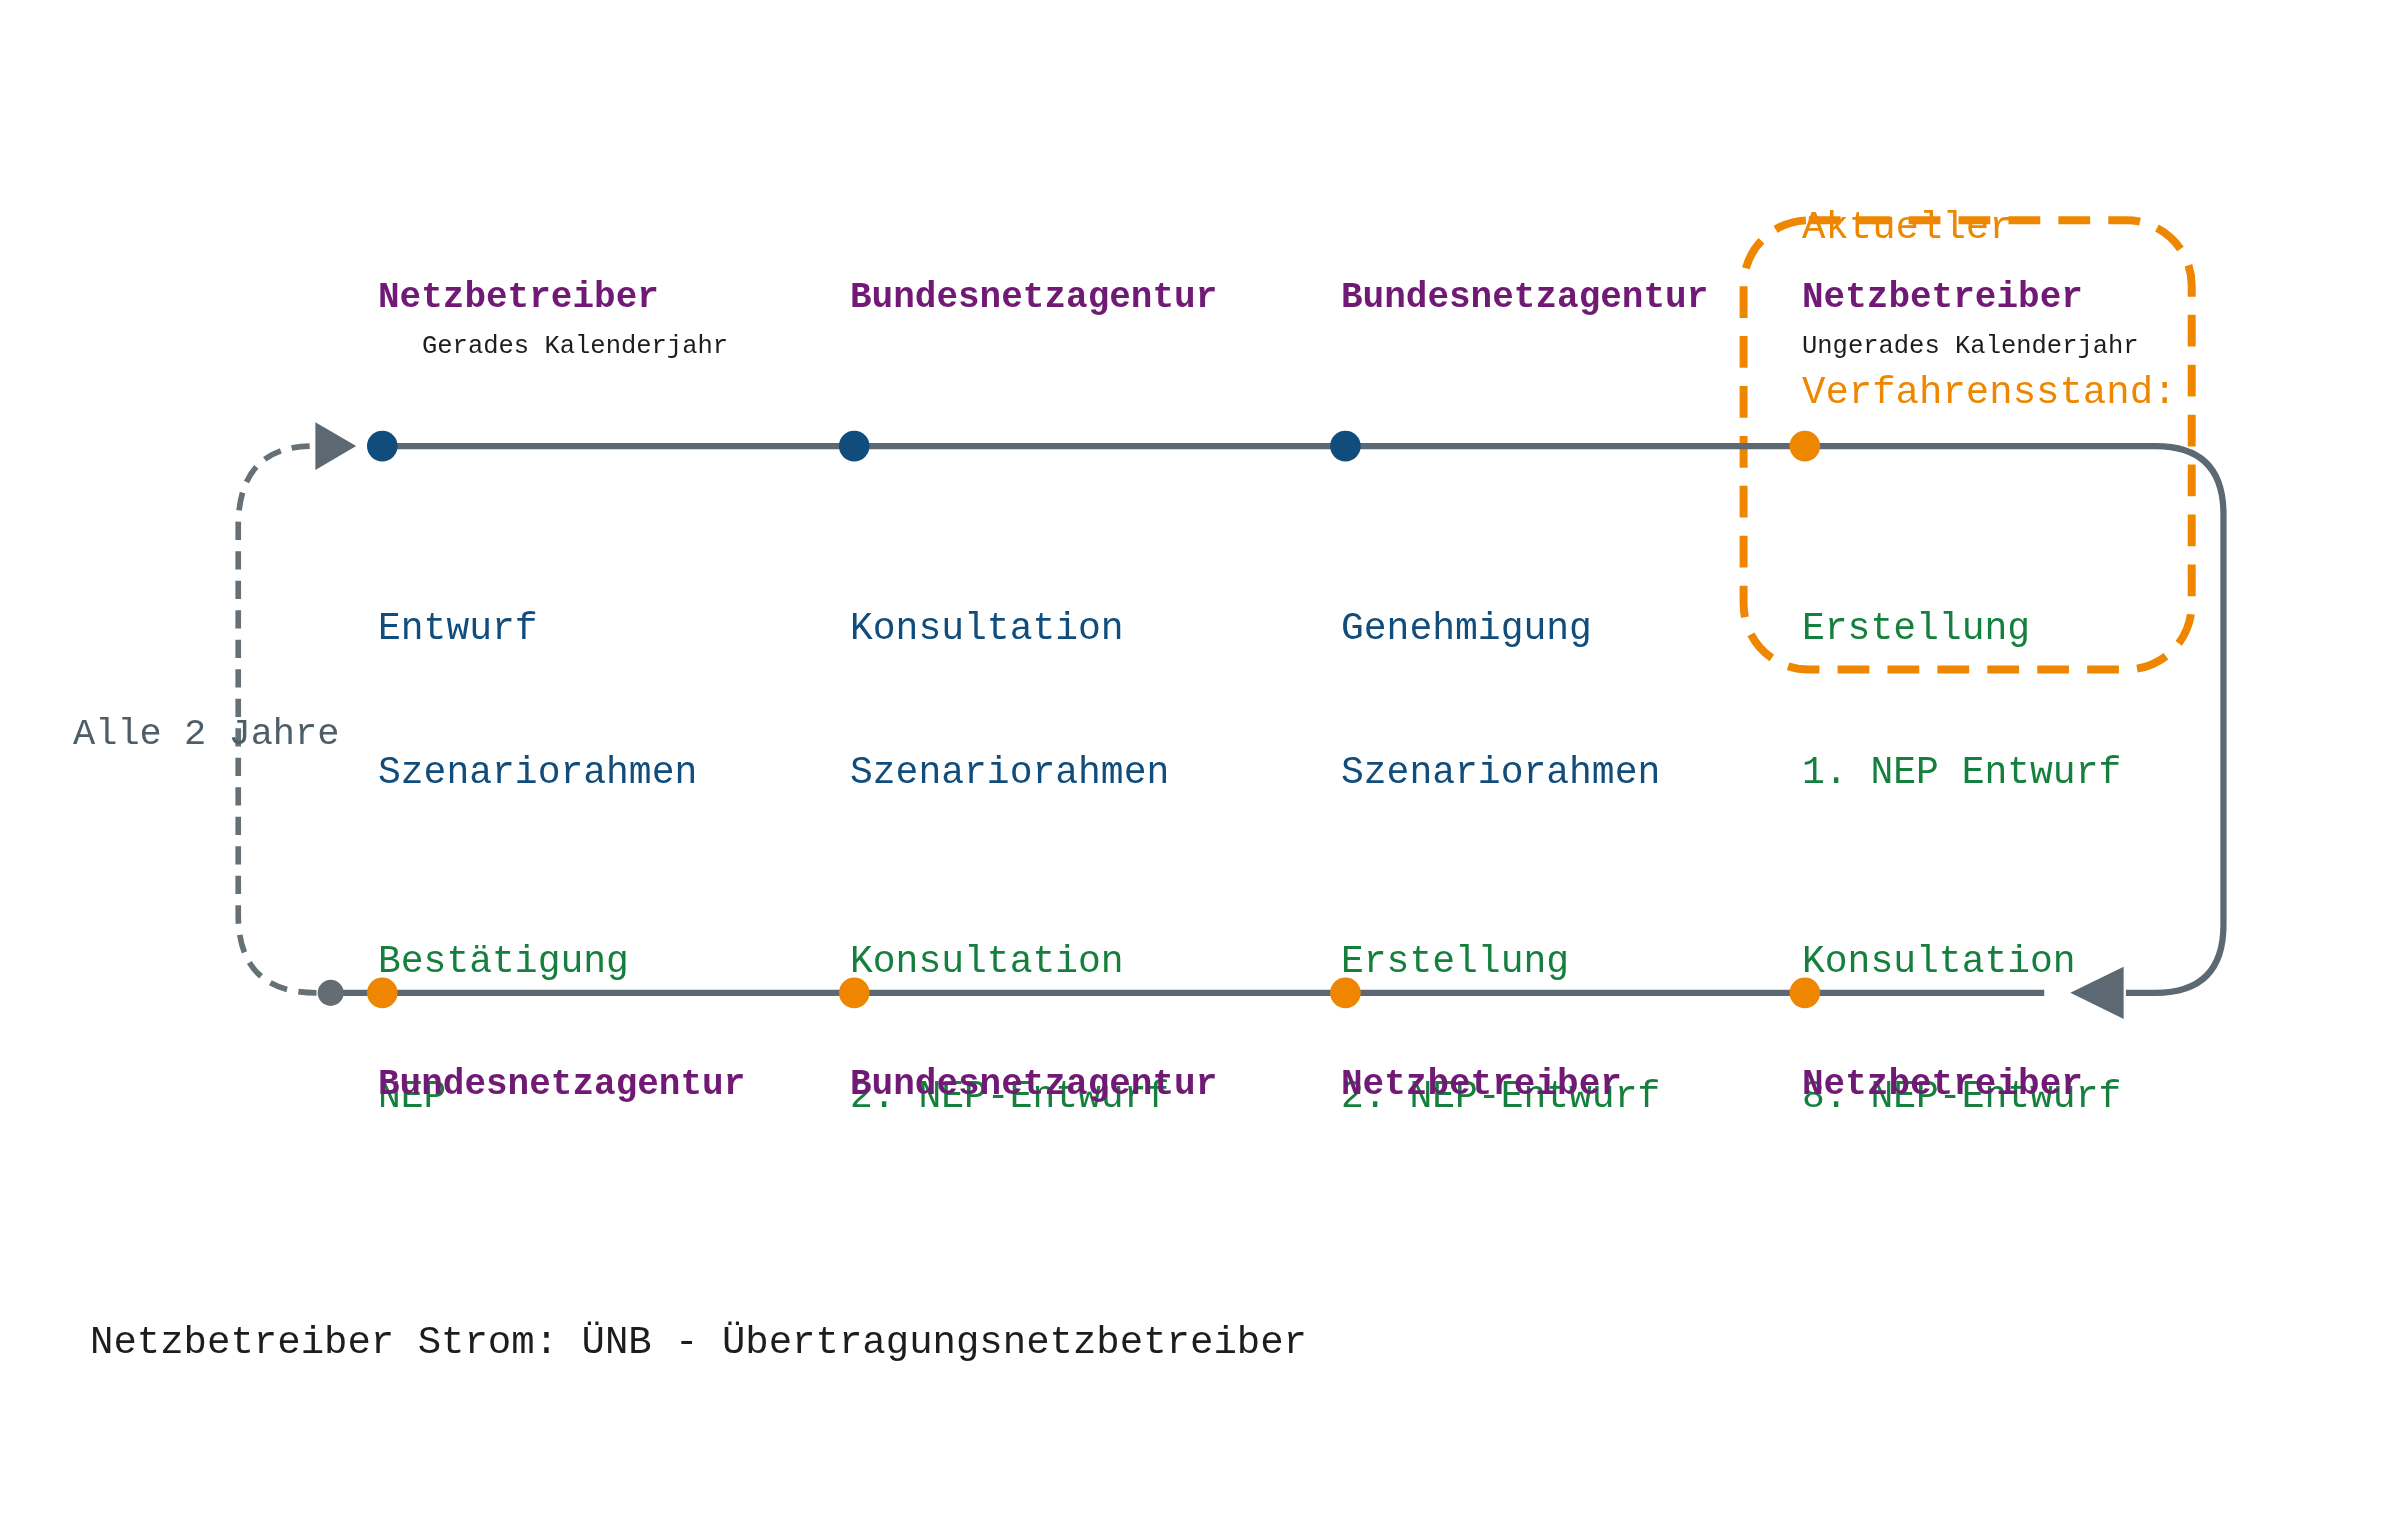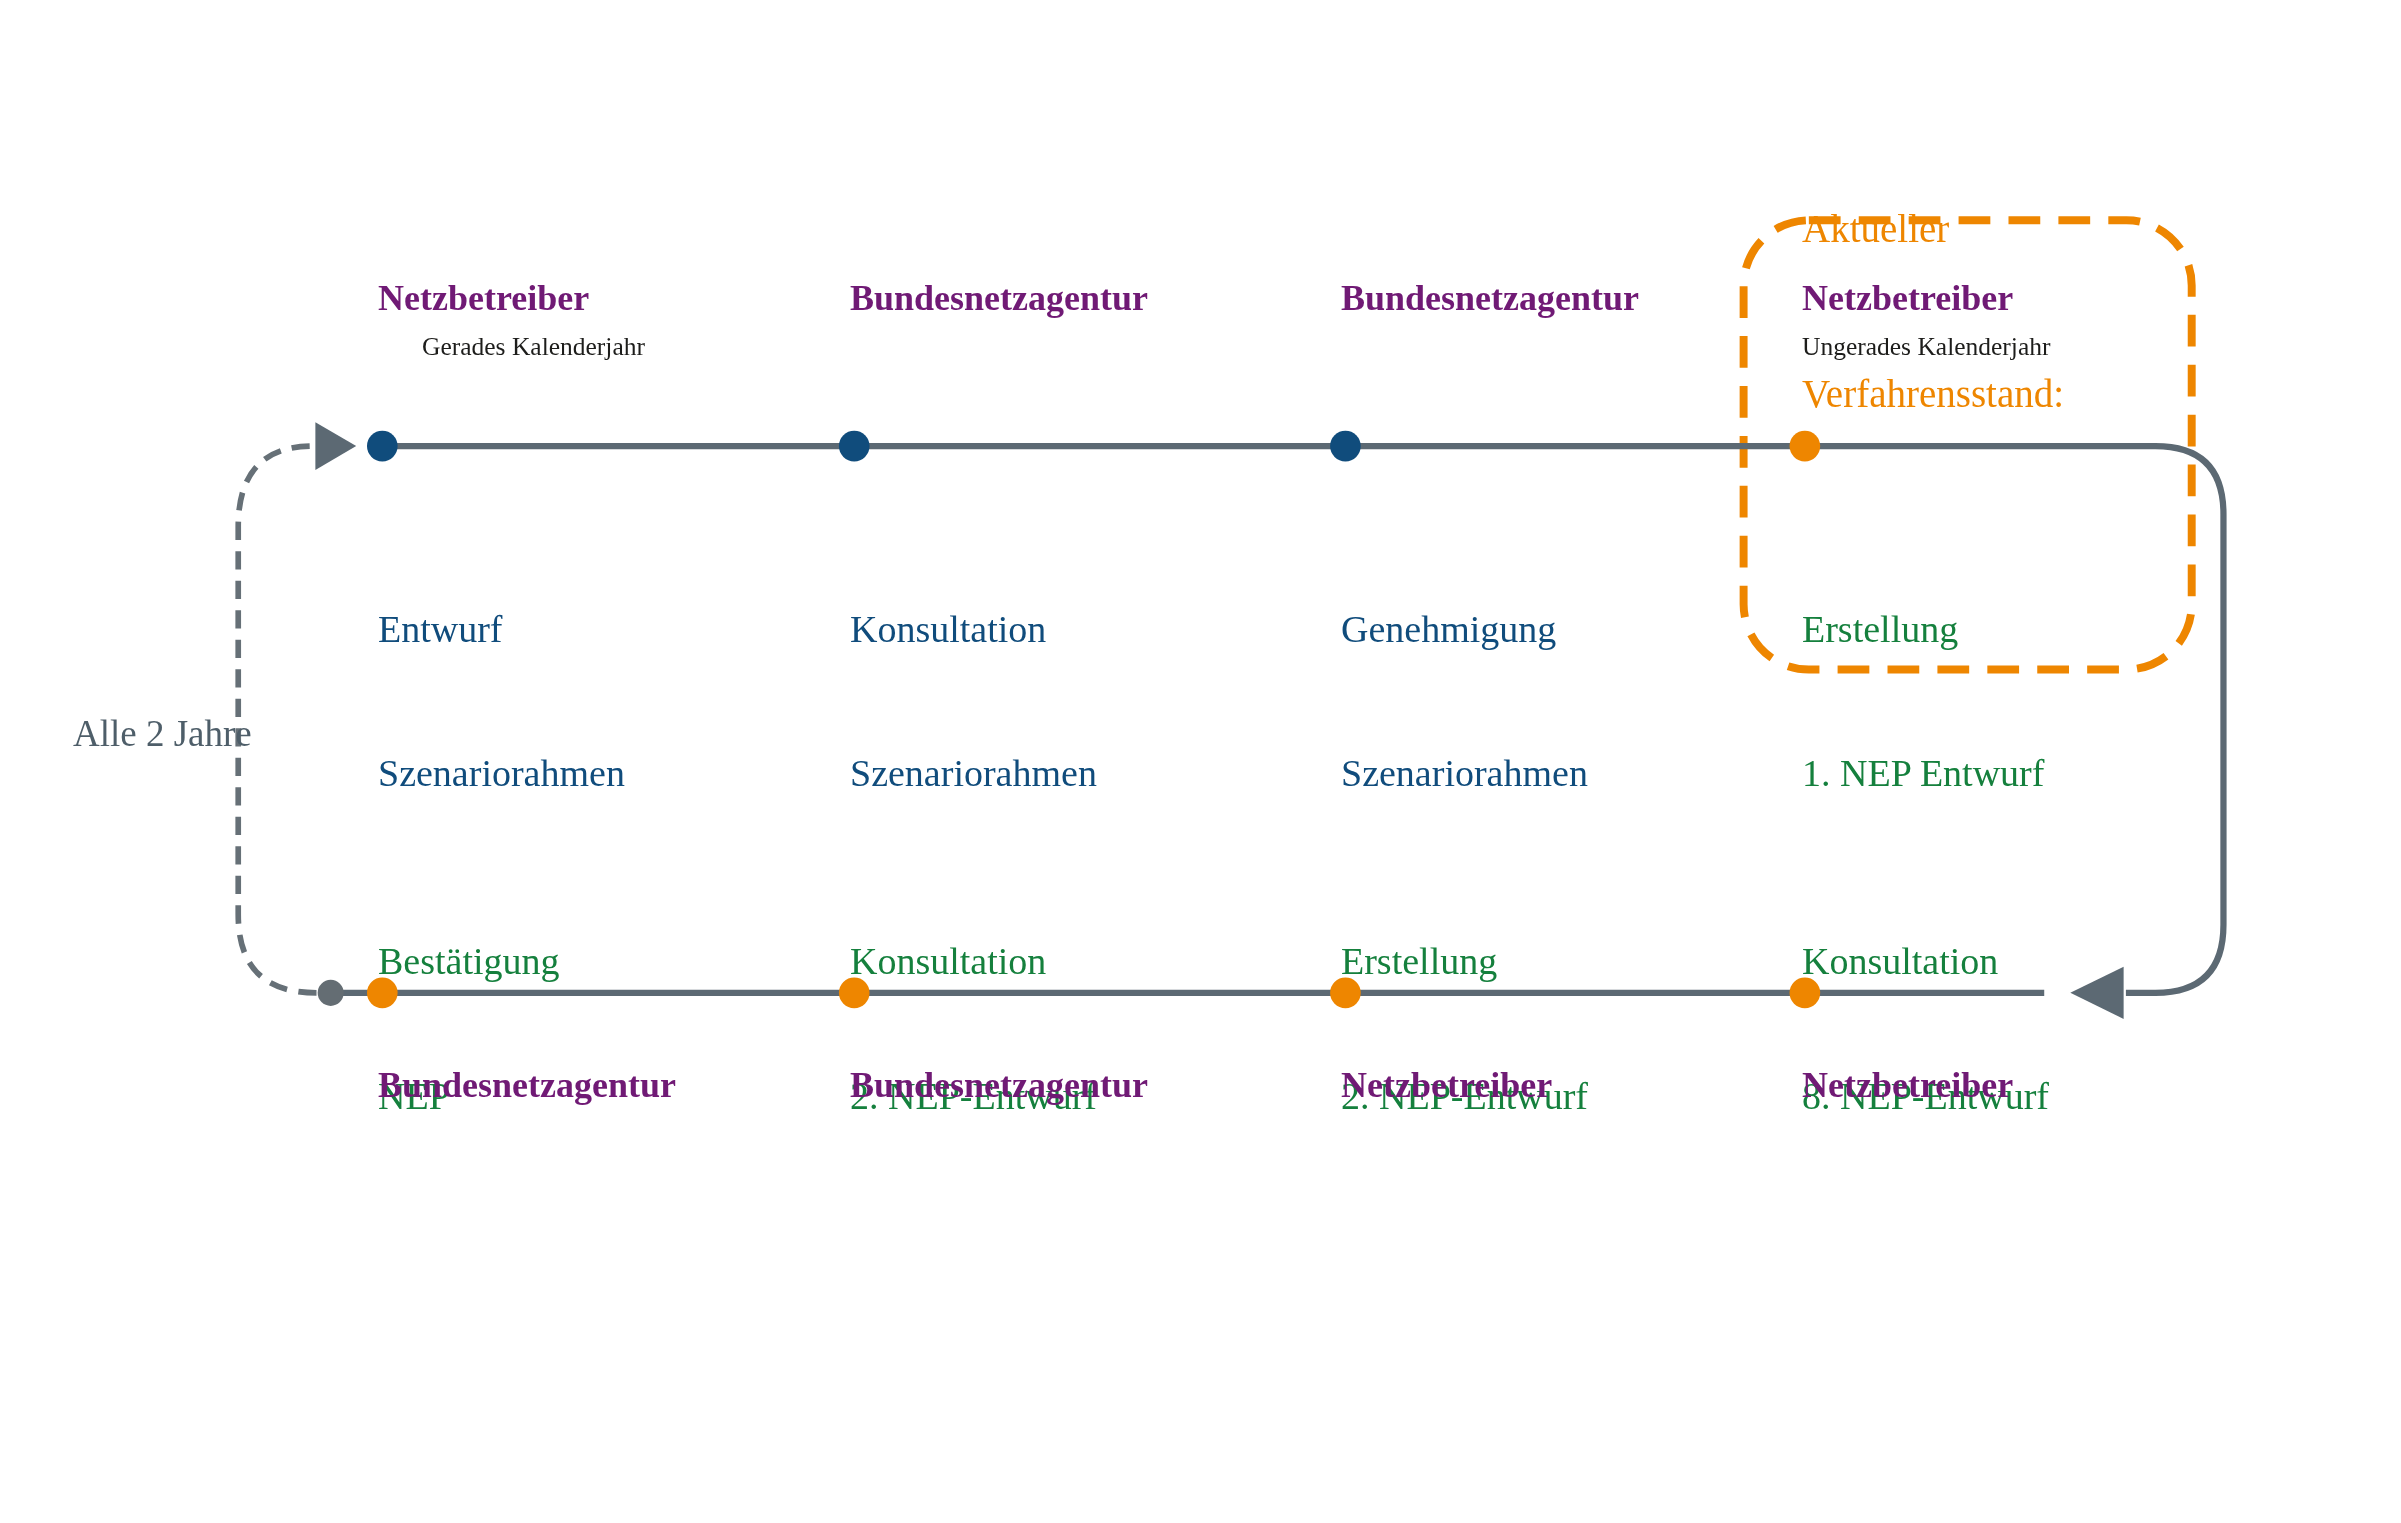--- a/index.html
+++ b/index.html
@@ -1,21 +1,21 @@
 <!DOCTYPE html>
 <html style="font-size:9px"><head>
 <meta charset="utf-8">
 <style>
   html,body{margin:0;padding:0;background:#ffffff;}
   .stage{
     position:relative;
     width:2401px;
     height:1472px;
     background:#ffffff;
-    font-family:Liberation Serif, serif;
+    font-family:Liberation Mono, monospace;
     overflow:hidden;
   }
   .stage svg{position:absolute;left:0;top:0;}
   .txt{position:absolute;white-space:pre-wrap;}
   .actor{
     font-size:36px;
     font-weight:700;
     color:#701a75;
     line-height:40px;
   }
@@ -131,15 +131,16 @@
   <div class="txt step-label bottom-label orange" style="left:1802px; top:849px;">
     <span>Konsultation</span>
     <span>8. NEP-Entwurf</span>
   </div>
 
   <div class="txt actor" style="left:378px;  top:1065px;">Bundesnetzagentur</div>
   <div class="txt actor" style="left:850px; top:1065px;">Bundesnetzagentur</div>
   <div class="txt actor" style="left:1341px; top:1065px;">Netzbetreiber</div>
   <div class="txt actor" style="left:1802px; top:1065px;">Netzbetreiber</div>
 
+  <div class="txt legend-line" style="left:90px; top:1322px;">Netzbetreiber Strom: ÜNB - Übertragungsnetzbetreiber</div>
 
 </div>
 
 
 </body></html>

